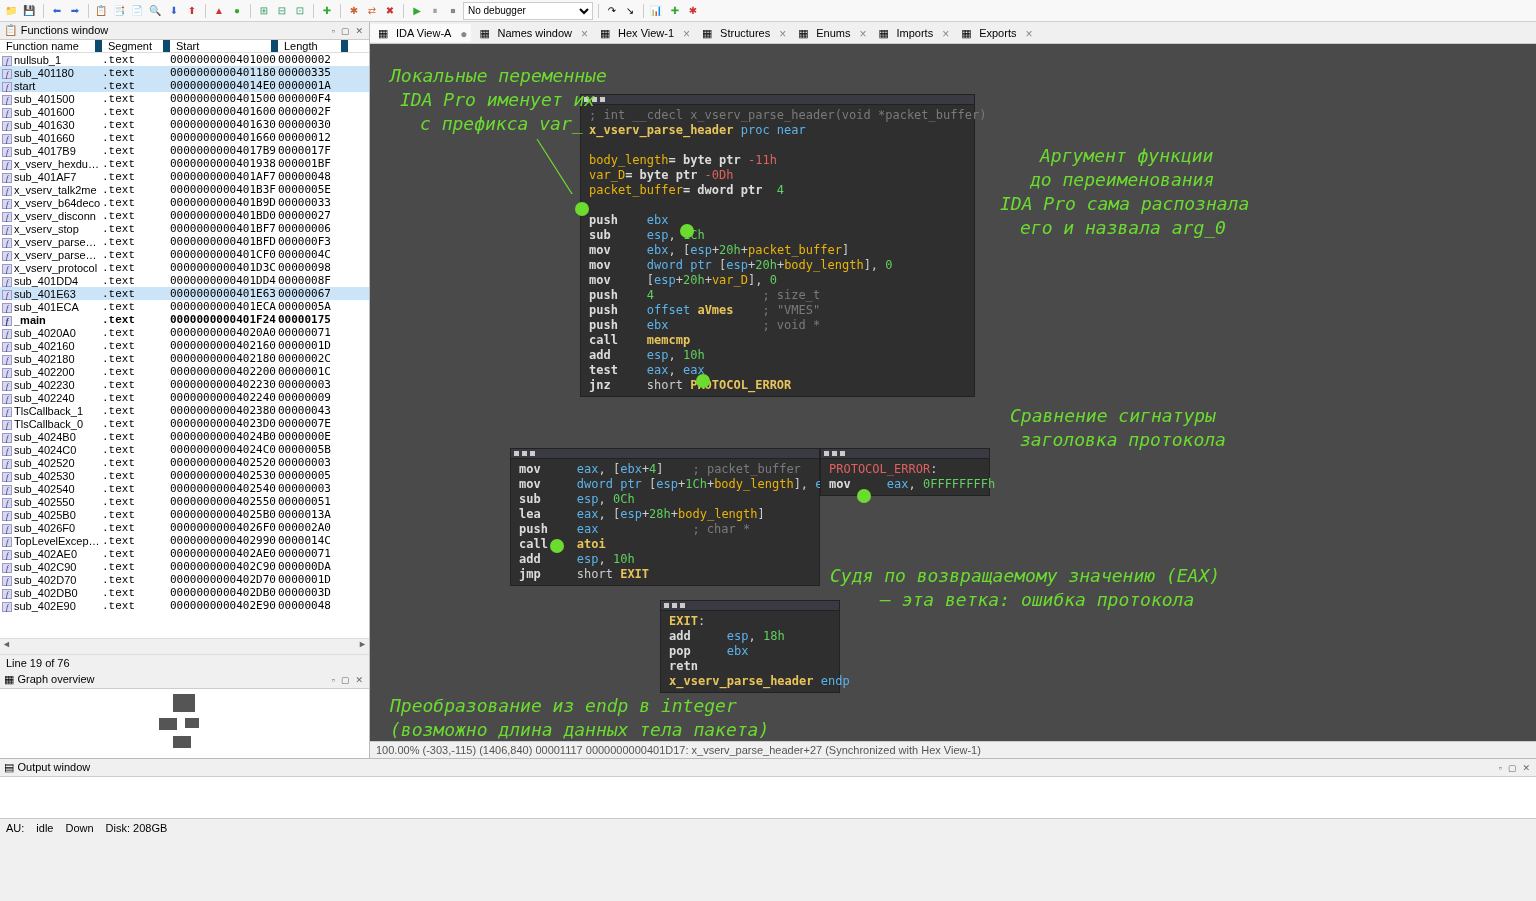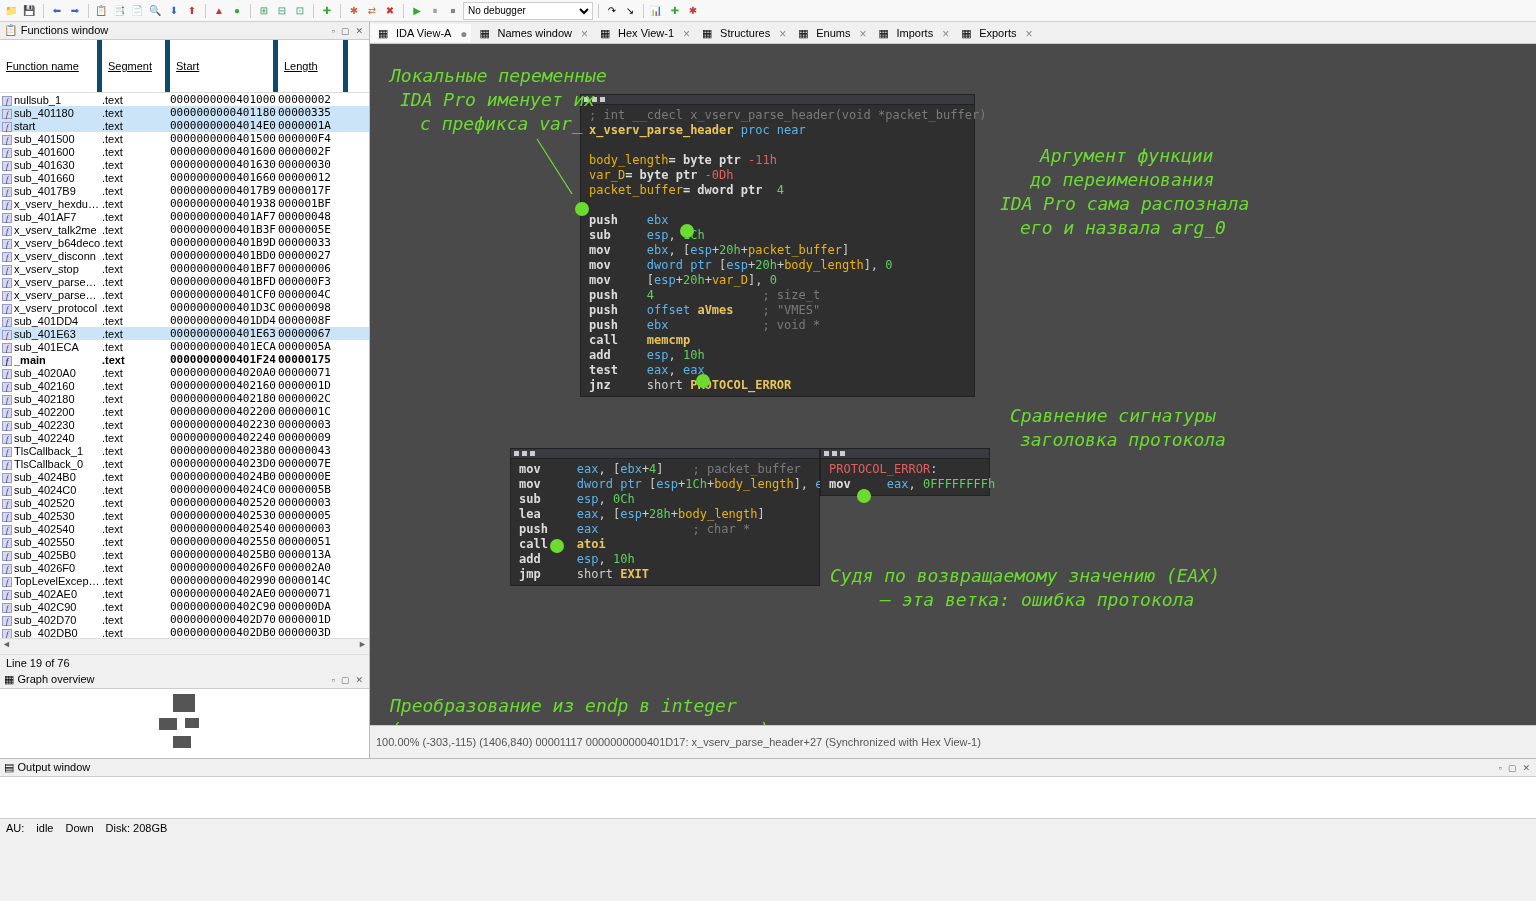--- a/index.html
+++ b/index.html
@@ -12,30 +12,30 @@
   .main-area { display: flex; height: 736px; }
   .left-col { width: 370px; display: flex; flex-direction: column; border-right: 1px solid #bbb; }
   .right-col { flex: 1; display: flex; flex-direction: column; background: #4a4a4a; }
   
   .panel-title { background: #f0f0f0; border-bottom: 1px solid #ccc; padding: 2px 4px; font-size: 11px; display: flex; align-items: center; justify-content: space-between; }
   .panel-title .controls { display: flex; gap: 2px; font-size: 9px; color: #666; }
   .panel-title .controls span { cursor: pointer; padding: 0 2px; }
   
   .func-panel { flex: 1; display: flex; flex-direction: column; min-height: 0; }
   .func-header { display: flex; background: #fff; border-bottom: 1px solid #ddd; font-size: 11px; }
-  .func-header > div { padding: 20px 6px; border-right: 5px solid #0c4a6e; text-decoration: underline; }
+  .func-header > div { padding: 0 6px; border-right: 7px solid #0c4a6e; }
   .fh-name { width: 102px; } .fh-seg { width: 68px; } .fh-start { width: 108px; } .fh-len { width: 70px; }
   .func-list { flex: 1; overflow: auto; background: #fff; }
   .func-row { display: flex; font-size: 11px; height: 13px; align-items: center; cursor: pointer; }
   .func-row.sel { background: #cce4f7; }
   .func-row.bold { font-weight: 700; }
   .fr-icon { width: 14px; text-align: center; }
   .fr-icon span { display:inline-block; width:10px; height:10px; background:#d8d8f0; border:1px solid #99c; color:#336; font-size:8px; line-height:9px; font-style:italic; font-family:serif; }
   .fr-name { width: 88px; white-space: nowrap; overflow: hidden; text-overflow: ellipsis; }
-  .fr-seg { width: 68px; }
+  .fr-seg { width: 68px; font-family: Liberation Mono, monospace; }
   .fr-start { width: 108px; font-family: monospace; }
   .fr-len { width: 70px; font-family: monospace; }
   .hscroll { height: 16px; background: #f0f0f0; border-top: 1px solid #ddd; position: relative; }
   .hscroll::before, .hscroll::after { content: "◄"; position: absolute; left: 2px; top: 0; font-size: 9px; color: #666; }
   .hscroll::after { content: "►"; left: auto; right: 2px; }
   .status-line { padding: 2px 6px; background: #f0f0f0; border-top: 1px solid #ddd; font-size: 11px; }
   
   .graph-panel { height: 87px; background: #fff; display:flex; flex-direction:column; }
   .graph-body { flex:1; background:#fff; display:flex; align-items:center; justify-content:center; }
   .mini-node { background:#555; width:22px; height:18px; }
@@ -58,21 +58,21 @@
   .err { color: #e06060; }
   .var { color: #eab308; }
   .cmt { color: #7a7a7a; }
   .fn  { color: #e8c45a; font-weight:700; }
   
   .annot { position: absolute; color: #6bdc2f; font-family: Consolas, monospace; font-size: 18px; font-style: italic; line-height: 24px; }
   .dot { position: absolute; width: 14px; height: 14px; border-radius: 50%; background: #6bdc2f; }
   svg.overlay { position:absolute; inset:0; pointer-events:none; }
   svg.overlay line { stroke:#6bdc2f; stroke-width:1.2; }
   
-  .graph-status { background: #f0f0f0; color: #555; font-size: 11px; padding: 10px 6px; border-top:1px solid #ccc; }
+  .graph-status { background: #f0f0f0; color: #555; font-size: 11px; padding: 2px 6px; border-top:1px solid #ccc; }
   
   .output-panel { height: 60px; border-top: 1px solid #bbb; background: #fff; display:flex; flex-direction:column;text-align:right; }
   .output-body { flex:1; font-family: Consolas, monospace; font-size: 13px; padding: 2px 4px; background:#fff; }
   .output-tabs { height: 20px; display:flex; }
   .output-tabs .otab { padding: 2px 10px; border: 1px solid #ccc; border-bottom:none; background:#f4f4f4; font-size:11px; cursor:pointer;}
   
   .bottom-status { height: 18px; background: #f0f0f0; border-top: 1px solid #ccc; font-size: 11px; padding: 1px 6px; display:flex; gap:12px; align-items:center; }
 </style>
 </head>
 <body>
@@ -545,20 +545,32 @@
       </div>
       <div class="code-block" style="left:450px; top:404px; width:170px;">
         <div class="bar">
             <i></i>
             <i></i>
             <i></i>
           </div>
         <div class="body" id="blk3"><span class="err">PROTOCOL_ERROR</span>:
 <span class="kw">mov</span>     <span class="reg">eax</span>, <span class="num">0FFFFFFFFh</span></div>
       </div>
+      <div class="code-block" style="left:290px; top:556px; width:180px;">
+        <div class="bar">
+            <i></i>
+            <i></i>
+            <i></i>
+          </div>
+        <div class="body" id="blk4"><span class="fn">EXIT</span>:
+<span class="kw">add</span>     <span class="reg">esp</span>, <span class="num">18h</span>
+<span class="kw">pop</span>     <span class="reg">ebx</span>
+<span class="kw">retn</span>
+<span class="fn">x_vserv_parse_header</span> <span class="lbl">endp</span></div>
+      </div>
 
       <div class="annot" style="left:20px; top:20px;">
         <div>Локальные переменные</div>
         <div style="padding-left:10px">IDA Pro именует их</div>
         <div style="padding-left:30px">с префикса var_</div>
       </div>
       <div class="annot" style="left:630px; top:100px; text-align:left">
         <div style="padding-left:40px">Аргумент функции</div>
         <div style="padding-left:30px">до переименования</div>
         <div>IDA Pro сама распознала</div>

